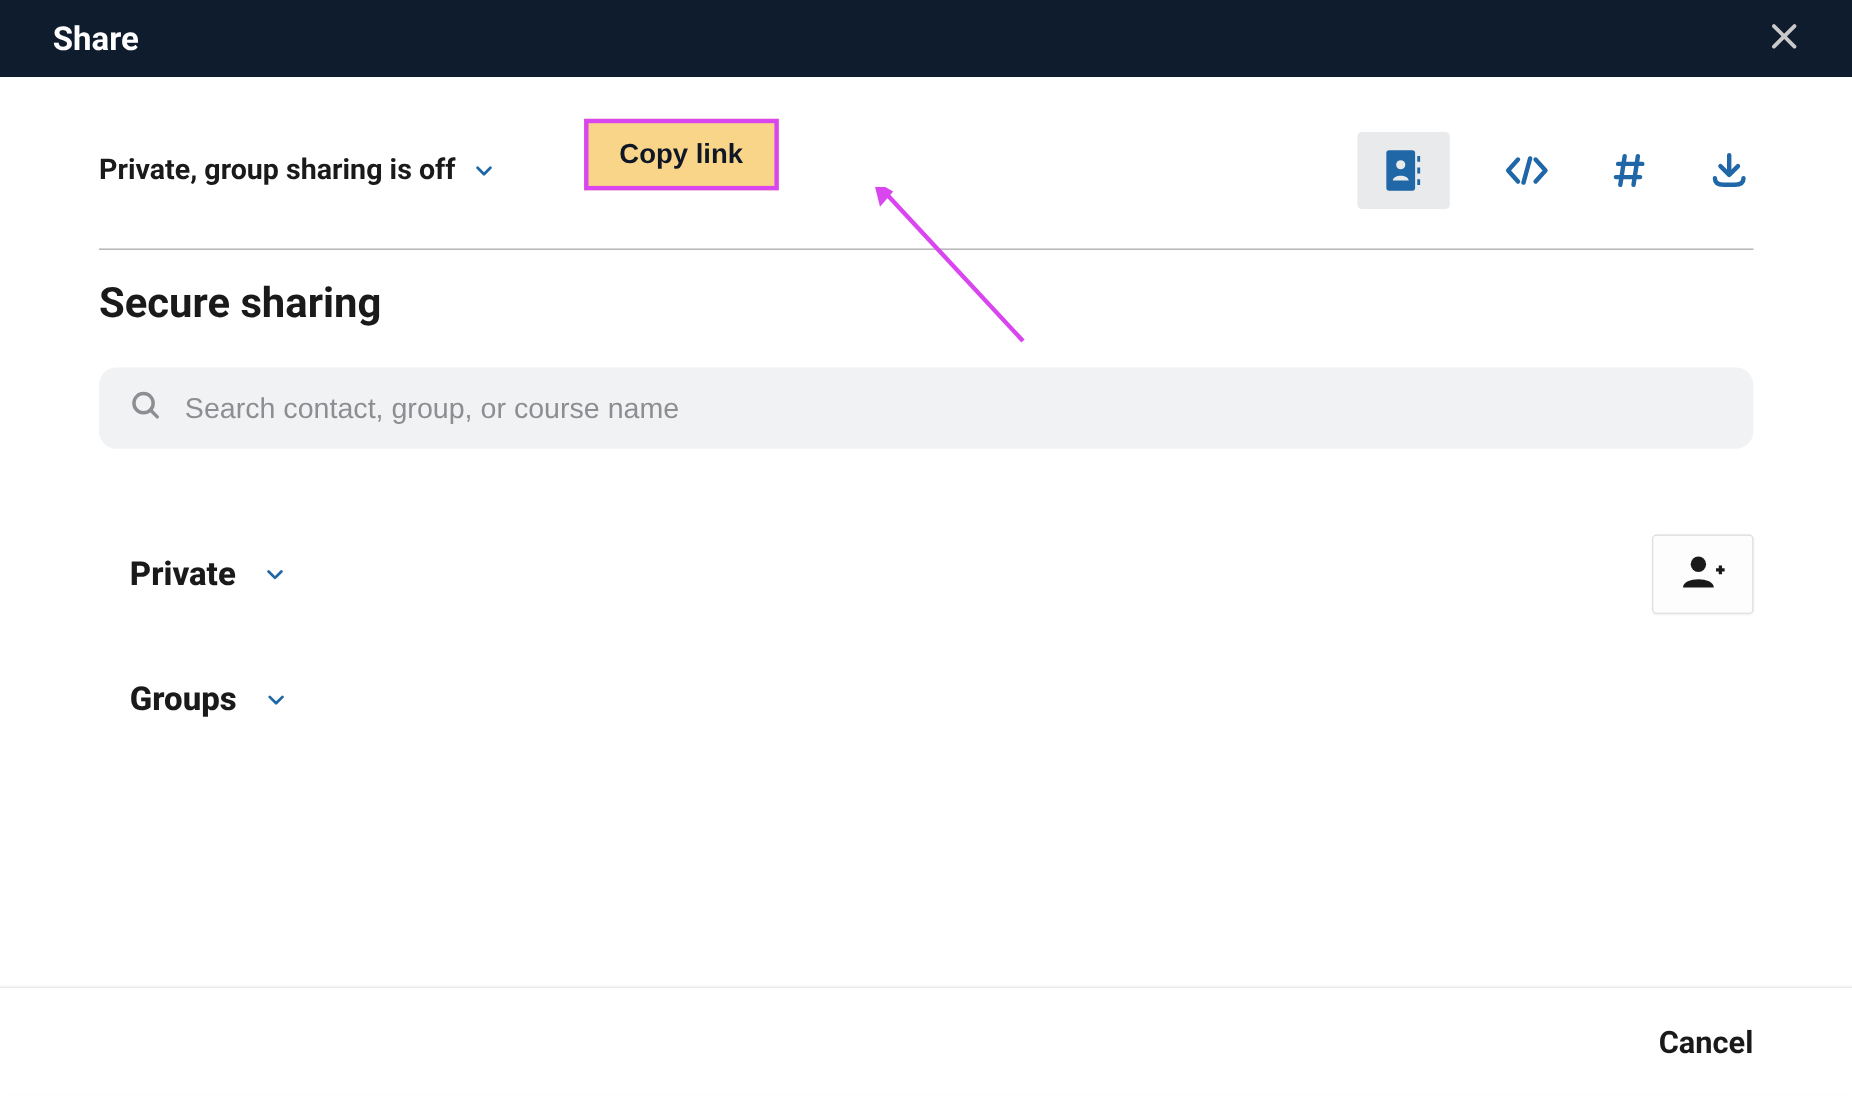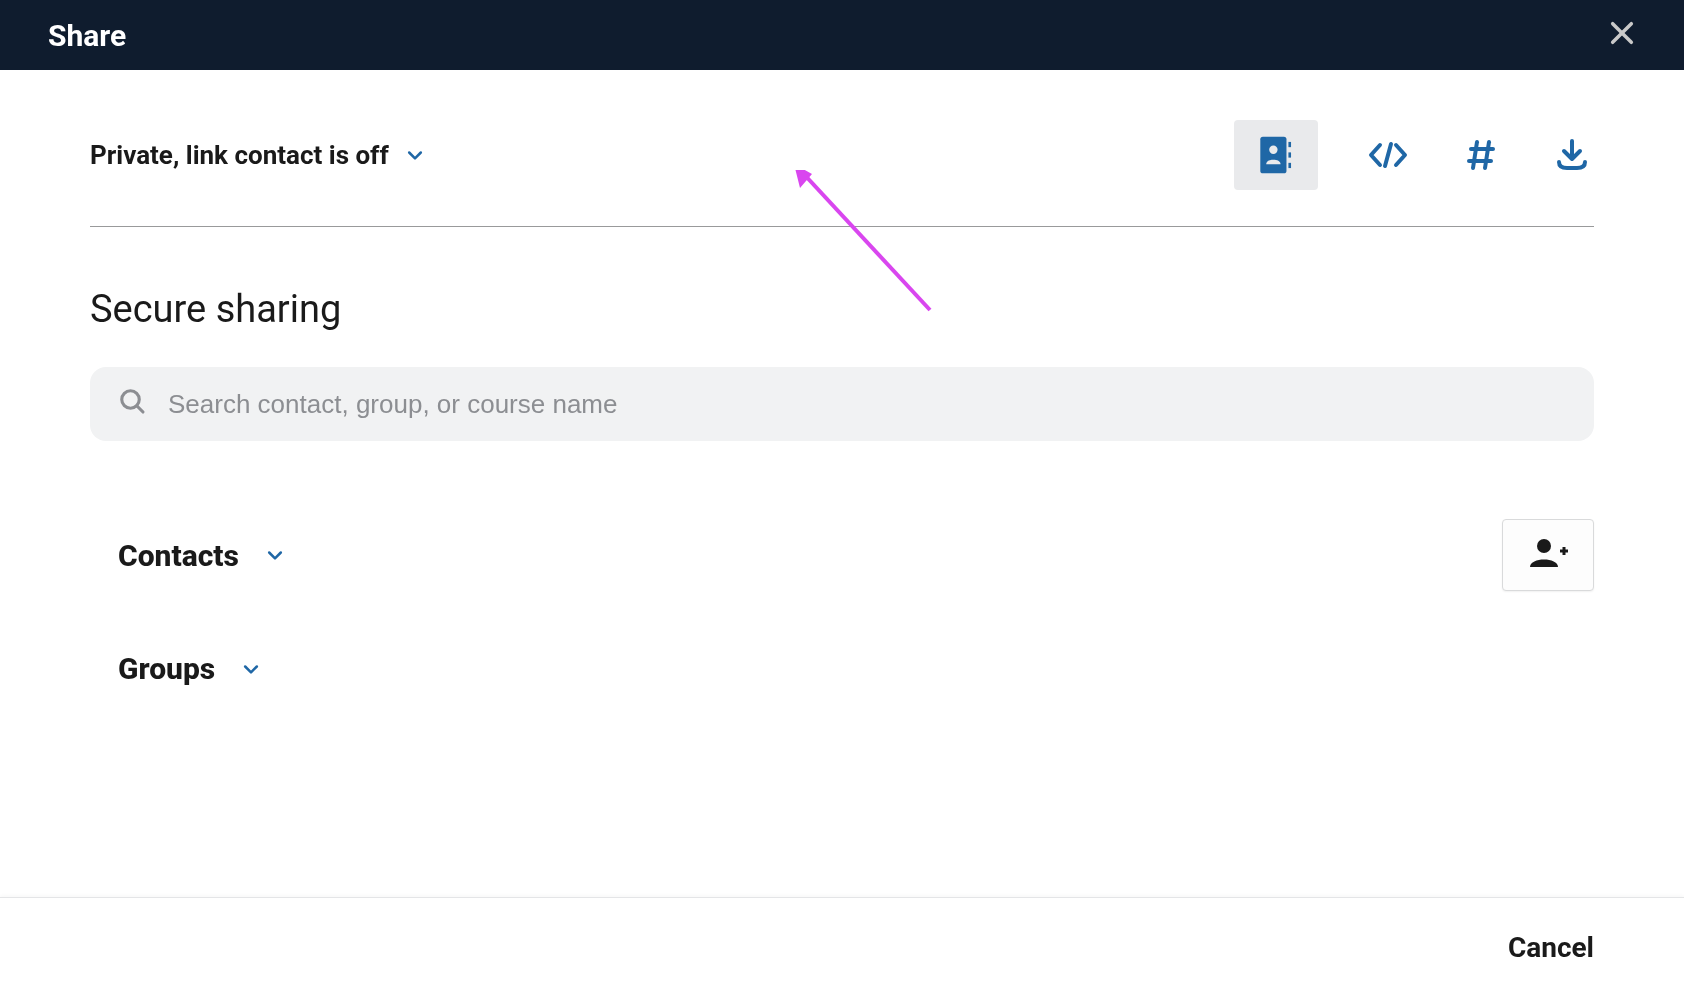--- a/index.html
+++ b/index.html
@@ -94,23 +94,23 @@
   }
   .icon-btn.active-box {
     background: #e9eaec;
     border-radius: 4px;
     width: 84px;
     height: 70px;
   }
   .icon-btn svg { display: block; }
   .section-title {
     font-size: 38px;
-    font-weight: 400;
+    font-weight: 700;
     color: #1a1a1a;
-    margin-top: 60px;
+    margin-top: 27px;
   }
   .search-box {
     margin-top: 36px;
     background: #f1f2f3;
     border-radius: 16px;
     height: 74px;
     display: flex;
     align-items: center;
     padding: 0 28px;
     gap: 20px;
@@ -190,28 +190,31 @@
       <line x1="4" y1="4" x2="20" y2="20"></line>
         <line x1="20" y1="4" x2="4" y2="20"></line>
     </svg>
   </div>
 </div>
 
 <div class="content">
 
   <div class="top-row">
     <div class="privacy-toggle">
-      <span class="privacy-label">Private, link contact is off</span>
+      <span class="privacy-label">Private, group sharing is off</span>
       <span class="chevron-down">
         <svg width="22" height="22" viewBox="0 0 24 24" fill="none" stroke-width="3" stroke-linecap="round" stroke-linejoin="round">
           <polyline points="5 9 12 16 19 9"></polyline>
         </svg>
       </span>
     </div>
 
+    <button class="copy-link-btn">
+      <span>Copy link</span>
+    </button>
 
     <svg class="arrow-annotation" width="160" height="170" viewBox="0 0 160 170">
       <line x1="10" y1="0" x2="140" y2="140" stroke="#d946ef" stroke-width="4"></line>
       <polygon points="4,-6 22,4 10,18" fill="#d946ef" transform="translate(0,0)"></polygon>
     </svg>
 
     <div class="icon-row">
       <div class="icon-btn active-box">
         <span>
           <svg width="34" height="40" viewBox="0 0 26 30" fill="#1f67a6">
@@ -262,21 +265,21 @@
       <svg width="30" height="30" viewBox="0 0 24 24" fill="none" stroke-width="2.5" stroke-linecap="round">
         <circle cx="10" cy="10" r="7"></circle>
         <line x1="20" y1="20" x2="15" y2="15"></line>
       </svg>
     </span>
     <input type="text" placeholder="Search contact, group, or course name" style="">
   </div>
 
   <div class="list-section">
     <div class="list-header">
-      <span class="list-title">Contacts</span>
+      <span class="list-title">Private</span>
       <span class="chevron-down">
         <svg width="24" height="24" viewBox="0 0 24 24" fill="none" stroke="#1f67a6" stroke-width="3" stroke-linecap="round" stroke-linejoin="round">
           <polyline points="5 9 12 16 19 9"></polyline>
         </svg>
       </span>
     </div>
     <div class="add-contact-btn">
       <span>
         <svg width="40" height="32" viewBox="0 0 40 32" fill="#1a1a1a">
           <circle cx="16" cy="9" r="7"></circle>

